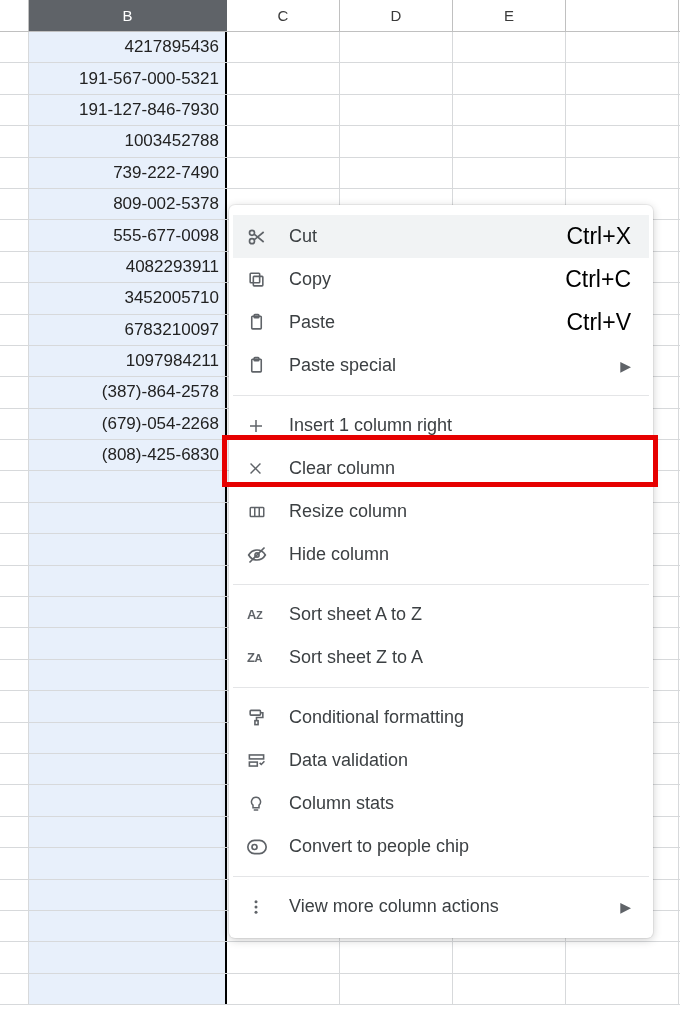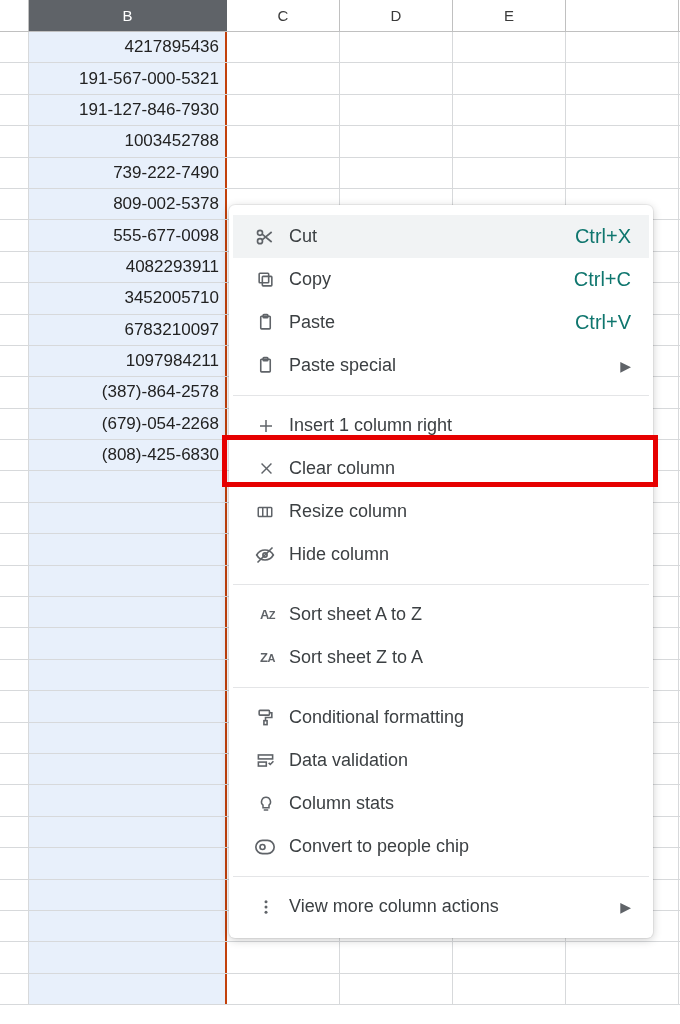--- a/index.html
+++ b/index.html
@@ -57,21 +57,21 @@
     border-right: 1px solid #d7d9db;
     color: #222;
     font-size: 17px;
     overflow: hidden;
     white-space: nowrap;
   }
   .cell.sel {
     background: #e8f0fb;
   }
   .cell.sel.rightedge {
-    border-right: 2px solid #c2410c;
+    border-right: 2px solid #000000;
   }
 
   
   .w-gutter { width: 29px; }
   .w-B { width: 198px; }
   .w-C { width: 113px; }
   .w-D { width: 113px; }
   .w-E { width: 113px; }
   .w-F { width: 113px; }
 
@@ -94,26 +94,26 @@
     height: 43px;
     padding: 0 18px 0 14px;
     cursor: pointer;
   }
   .menu-item.hover { background: #f1f3f4; }
   .menu-item .mi-icon {
     width: 28px;
     height: 24px;
     display: flex;
     align-items: center;
-    justify-content: flex-end;
+    justify-content: flex-start;
     margin-right: 14px;
     color: #5f6368;
   }
   .menu-item .mi-label { flex: 1; color:#3c4043; font-size:18px;}
-  .menu-item .mi-shortcut { color: #0f766e; font-size: 20px; }
+  .menu-item .mi-shortcut { color: #000000; font-size: 23px; }
   .menu-item .mi-sub {
     color: #5f6368;
     font-size: 14px;
   }
   .menu-sep {
     height: 1px;
     background: #e4e5e7;
     margin: 8px 0;
   }
   .highlight-box {

